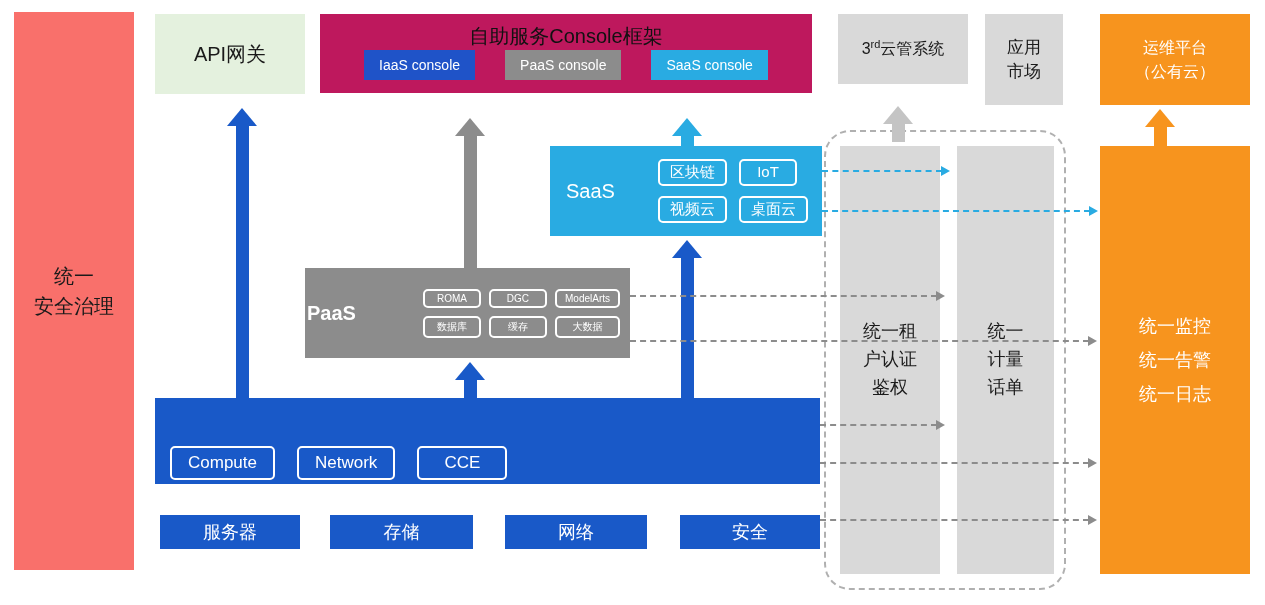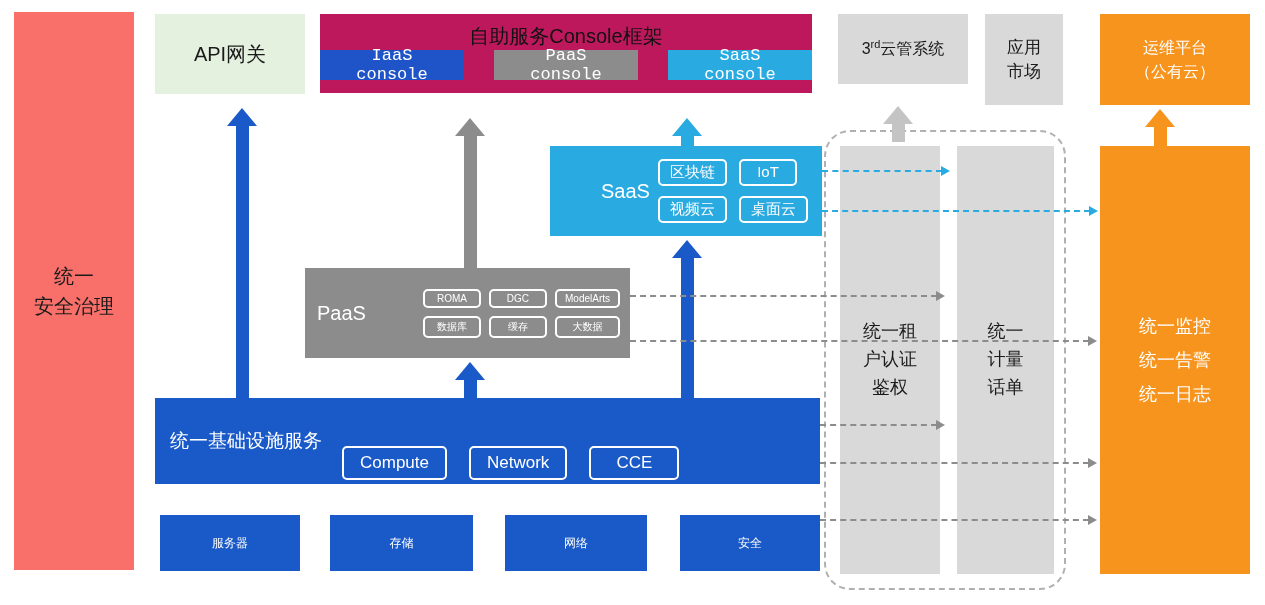--- a/index.html
+++ b/index.html
@@ -11,52 +11,52 @@
 
   
   .sec-bar { left:14px; top:12px; width:120px; height:558px; background:#F9706B; color:#1a1a1a; font-size:20px; line-height:1.5; z-index:2; }
 
   
   .api-gw { left:155px; top:14px; width:150px; height:80px; background:#E4F1DE; color:#1a1a1a; font-size:20px; z-index:2; }
 
   .console { left:320px; top:14px; width:492px; height:79px; background:#be185d; z-index:2; }
   .console-title { position:absolute; top:9px; left:0; width:100%; text-align:center; font-size:20px; color:#111; }
   .console-badges { position:absolute; bottom:13px; left:0; width:100%; display:flex; justify-content:center; gap:30px; }
-  .cbadge { height:30px; padding:0 15px; display:flex; align-items:center; justify-content:center; color:#ffffff; font-size:17px;font-family:Liberation Mono, monospace; }
+  .cbadge { height:30px; padding:0 15px; display:flex; align-items:center; justify-content:center; color:#ffffff; font-size:14px; }
   .cbadge-iaas { background:#1F53C8; }
   .cbadge-paas { background:#8C8C8C; }
   .cbadge-saas { background:#29ABE2; }
 
   .third { left:838px; top:14px; width:130px; height:70px; background:#D9D9D9; color:#1a1a1a; font-size:16px; z-index:2; }
   .third .sup { font-size:11px; vertical-align:super; }
   .market { left:985px; top:14px; width:78px; height:91px; background:#D9D9D9; color:#1a1a1a; font-size:17px; line-height:1.4; z-index:2; }
   .ops { left:1100px; top:14px; width:150px; height:91px; background:#F7941E; color:#ffffff; font-size:16px; line-height:1.45; z-index:2; }
 
   
   .saas { left:550px; top:146px; width:272px; height:90px; background:#29ABE2; z-index:2; }
-  .saas-label { position:absolute; left:16px; top:0; height:100%; display:flex; align-items:center; color:#fff; font-size:20px;margin-left:35px; }
+  .saas-label { position:absolute; left:16px; top:0; height:100%; display:flex; align-items:center; color:#fff; font-size:20px; }
   .saas-badges { position:absolute; right:14px; top:0; height:100%; display:flex; flex-direction:column; justify-content:center; gap:10px; }
   .saas-row { display:flex; gap:12px; }
   .pill { border:2px solid #ffffff; border-radius:5px; color:#ffffff; background:transparent; text-align:center; box-sizing:border-box; }
   .pill-s { font-size:15px; padding:2px 10px; min-width:58px; }
 
   
   .paas { left:305px; top:268px; width:325px; height:90px; background:#8C8C8C; z-index:2; }
-  .paas-label { position:absolute; left:12px; top:0; height:100%; display:flex; align-items:center; color:#fff; font-size:20px; }
+  .paas-label { position:absolute; left:2px; top:0; height:100%; display:flex; align-items:center; color:#fff; font-size:20px;font-weight:bold; }
   .paas-badges { position:absolute; right:10px; top:0; height:100%; display:grid; grid-template-columns:auto auto auto; gap:8px; align-content:center; }
   .pill-p { font-size:10px; padding:2px 8px; min-width:58px; }
 
   
   .iaas { left:155px; top:398px; width:665px; height:86px; background:#1959C8; display:flex; align-items:center; justify-content:flex-start; padding-left:15px; gap:20px; z-index:2; }
   .iaas-label { color:#ffffff; font-size:19px; white-space:nowrap; }
   .iaas-badges { display:flex; gap:22px;margin-top:43px; }
   .pill-i { font-size:17px; padding:5px 16px; min-width:90px; }
 
   
-  .hw { top:515px; height:56px; background:#1959C8; color:#ffffff; font-size:12px; z-index:2; }
+  .hw { top:515px; height:34px; background:#1959C8; color:#ffffff; font-size:18px; z-index:2; }
   .hw0 { left:160px; width:140px; }
   .hw1 { left:330px; width:143px; }
   .hw2 { left:505px; width:142px; }
   .hw3 { left:680px; width:140px; }
 
   
   .frame { position:absolute; left:824px; top:130px; width:242px; height:460px; border:2px dashed #B0B0B0; border-radius:26px; box-sizing:border-box; z-index:1; }
   .auth { left:840px; top:146px; width:100px; height:428px; background:#D9D9D9; color:#1a1a1a; font-size:18px; line-height:1.55; z-index:2; }
   .meter { left:957px; top:146px; width:97px; height:428px; background:#D9D9D9; color:#1a1a1a; font-size:18px; line-height:1.55; z-index:2; }
   .monitor { left:1100px; top:146px; width:150px; height:428px; background:#F7941E; color:#ffffff; font-size:18px; line-height:1.9; z-index:2; }
@@ -152,21 +152,20 @@
       <div class="pill pill-p">ROMA</div>
       <div class="pill pill-p">DGC</div>
       <div class="pill pill-p">ModelArts</div>
       <div class="pill pill-p">数据库</div>
       <div class="pill pill-p">缓存</div>
       <div class="pill pill-p">大数据</div>
     </div>
   </div>
 
   <div class="box iaas">
-    <div class="iaas-label">统一基础设施服务</div>
     <div class="iaas-badges">
       <div class="pill pill-i">Compute</div>
       <div class="pill pill-i">Network</div>
       <div class="pill pill-i">CCE</div>
     </div>
   </div>
 
   <div class="box hw hw0">服务器</div>
   <div class="box hw hw1">存储</div>
   <div class="box hw hw3">安全</div>

